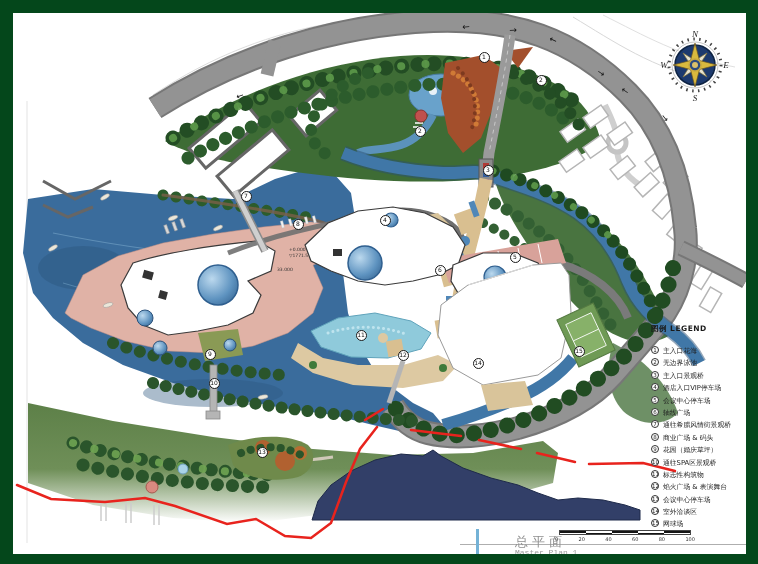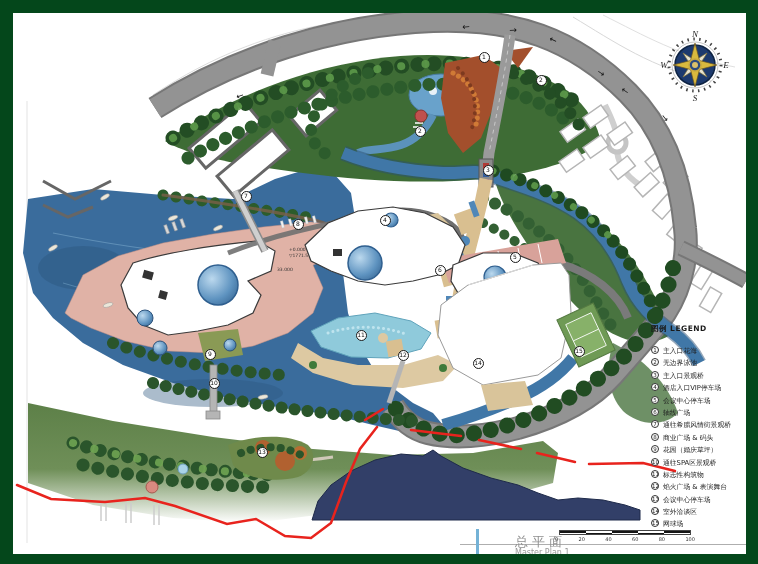--- a/index.html
+++ b/index.html
@@ -21,21 +21,21 @@
   .lg-row{display:flex;height:12.4px;}
   .lg-num{flex:0 0 8px;width:8px;height:8px;border:1px solid #333;border-radius:50%;
           font-size:5.5px;line-height:7px;text-align:center;color:#222;margin-right:4px;
           box-sizing:border-box;background:#fff;}
   .lg-label{font-size:6.8px;color:#1f1f1f;white-space:nowrap;}
 
   
   .tb-line{position:absolute;left:447px;top:531px;width:286px;height:1px;background:#aeaeae;}
   .tb-tick{position:absolute;left:463px;top:516px;width:3px;height:28px;background:#74b2d6;}
   .tb-cn{position:absolute;left:502px;top:520px;font-size:13px;color:#8f8f8f;letter-spacing:4px;}
-  .tb-en{position:absolute;left:502px;top:535px;font-size:8px;color:#9a9a9a;}
+  .tb-en{position:absolute;left:502px;top:535px;font-size:8px;color:#9a9a9a;font-family:Liberation Mono, monospace;}
   .scalebar{position:absolute;left:546px;top:517px;width:132px;}
   .sb-bar{display:flex;height:5px;border:1px solid #444;box-sizing:border-box;background:#fff;}
   .sb-seg{flex:1;}
   .sb-seg.a{background:linear-gradient(to bottom,#151515 50%,#ffffff 50%);}
   .sb-seg.b{background:linear-gradient(to bottom,#ffffff 50%,#151515 50%);}
   .sb-labels{display:flex;justify-content:space-between;width:140px;margin-left:-4px;
              font-size:5px;color:#333;margin-top:1px;}
 </style>
 </head>
 <body>

